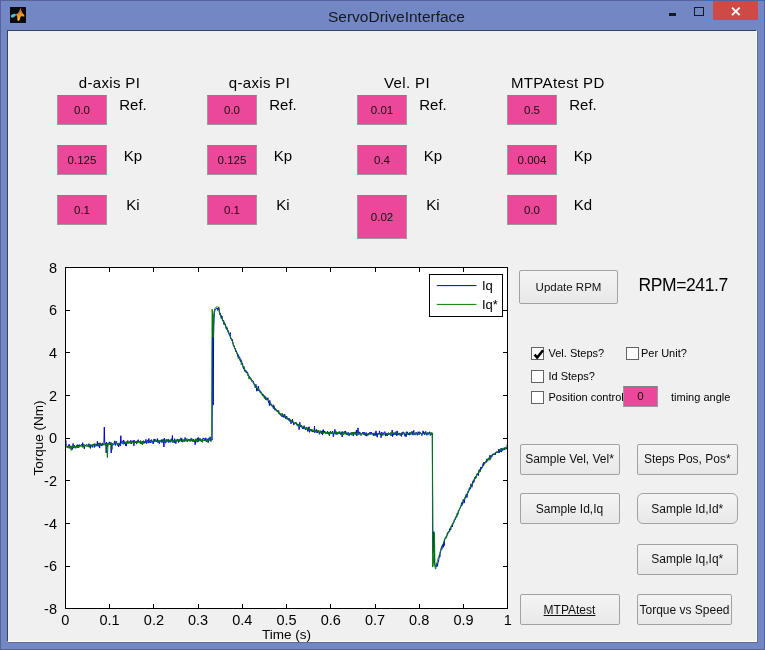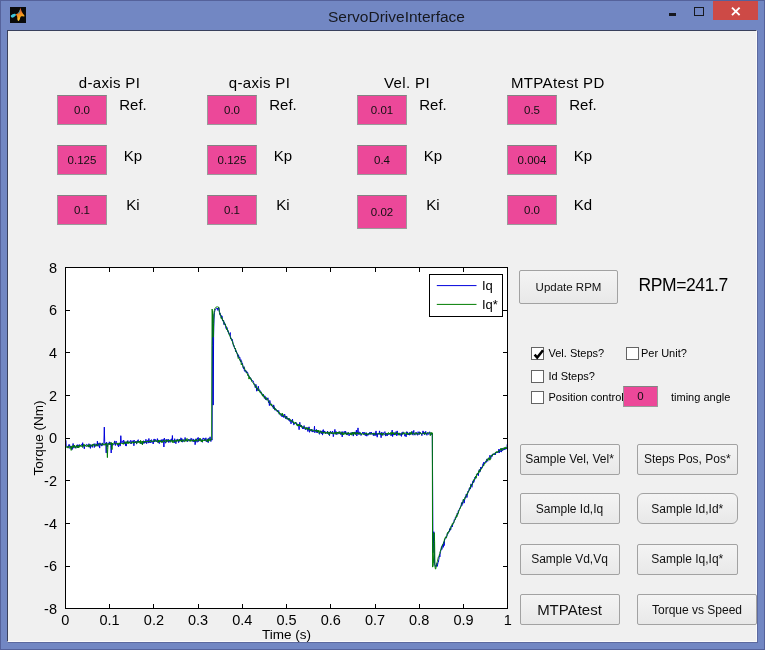--- a/index.html
+++ b/index.html
@@ -157,38 +157,37 @@
 <div class="slbl" style="left:283px;top:96px;transform:translateX(-50%);">Ref.</div>
 <div class="fld" style="left:207px;top:145px;width:50px;height:30px;font-size:11.5px;">0.125</div>
 <div class="slbl" style="left:283px;top:147px;transform:translateX(-50%);">Kp</div>
 <div class="fld" style="left:207px;top:195px;width:50px;height:30px;font-size:11.5px;">0.1</div>
 <div class="slbl" style="left:283px;top:196px;transform:translateX(-50%);">Ki</div>
 <div class="ghdr" style="left:407.0px;top:74px;">Vel. PI</div>
 <div class="fld" style="left:357px;top:95px;width:50px;height:30px;font-size:11.5px;">0.01</div>
 <div class="slbl" style="left:433px;top:96px;transform:translateX(-50%);">Ref.</div>
 <div class="fld" style="left:357px;top:145px;width:50px;height:30px;font-size:11.5px;">0.4</div>
 <div class="slbl" style="left:433px;top:147px;transform:translateX(-50%);">Kp</div>
-<div class="fld" style="left:357px;top:195px;width:50px;height:34px;font-size:11.5px;">0.02</div>
+<div class="fld" style="left:357px;top:195px;width:50px;height:44px;font-size:11.5px;">0.02</div>
 <div class="slbl" style="left:433px;top:196px;transform:translateX(-50%);">Ki</div>
 <div class="ghdr" style="left:557.8px;top:74px;">MTPAtest PD</div>
 <div class="fld" style="left:507px;top:95px;width:50px;height:30px;font-size:11.5px;">0.5</div>
 <div class="slbl" style="left:583px;top:96px;transform:translateX(-50%);">Ref.</div>
 <div class="fld" style="left:507px;top:145px;width:50px;height:30px;font-size:11.5px;">0.004</div>
 <div class="slbl" style="left:583px;top:147px;transform:translateX(-50%);">Kp</div>
 <div class="fld" style="left:507px;top:195px;width:50px;height:30px;font-size:11.5px;">0.0</div>
 <div class="slbl" style="left:583px;top:196px;transform:translateX(-50%);">Kd</div>
 <div class="btn" style="left:519px;top:270px;width:99px;height:34px;font-size:11.5px;">Update RPM</div>
 <div class="btn" style="left:519.5px;top:443.5px;width:100px;height:31px;font-size:12px;">Sample Vel, Vel*</div>
 <div class="btn" style="left:637px;top:443.5px;width:100.5px;height:31px;font-size:12px;">Steps Pos, Pos*</div>
 <div class="btn" style="left:519.5px;top:493px;width:100px;height:31px;font-size:12px;">Sample Id,Iq</div>
 <div class="btn" style="left:637px;top:493px;width:100.5px;height:31px;font-size:12px;border-radius:6px;">Sample Id,Id*</div>
-<div class="btn" style="left:519.5px;top:543.5px;width:100px;height:31px;font-size:12px;">Sample Vd,Vq</div>
 <div class="btn" style="left:637px;top:543.5px;width:100.5px;height:31px;font-size:12px;">Sample Iq,Iq*</div>
-<div class="btn" style="left:519.5px;top:594px;width:100px;height:31px;font-size:15px;">MTPAtest</div>
-<div class="btn" style="left:637px;top:594px;width:120px;height:31px;font-size:12px;">Torque vs Speed</div>
+<div class="btn" style="left:519.5px;top:594px;width:100px;height:31px;font-size:12px;text-decoration:underline;">MTPAtest</div>
+<div class="btn" style="left:637px;top:594px;width:95px;height:31px;font-size:12px;">Torque vs Speed</div>
 
 <div class="cb" style="left:531px;top:347px;">
       <svg width="15" height="15" viewBox="0 0 15 15" style="position:absolute;left:-1px;top:-1px;">
         <path d="M3.6 7.6 L6.2 10.6 L12 3.2" stroke="#000" stroke-width="2.5" fill="none"></path>
       </svg>
     </div>
 <div class="cblbl" style="left:548.5px;top:347px;">Vel. Steps?</div>
 <div class="cb" style="left:625.5px;top:347px;"></div>
 <div class="cblbl" style="left:641px;top:347px;">Per Unit?</div>
 <div class="cb" style="left:531px;top:370px;"></div>

